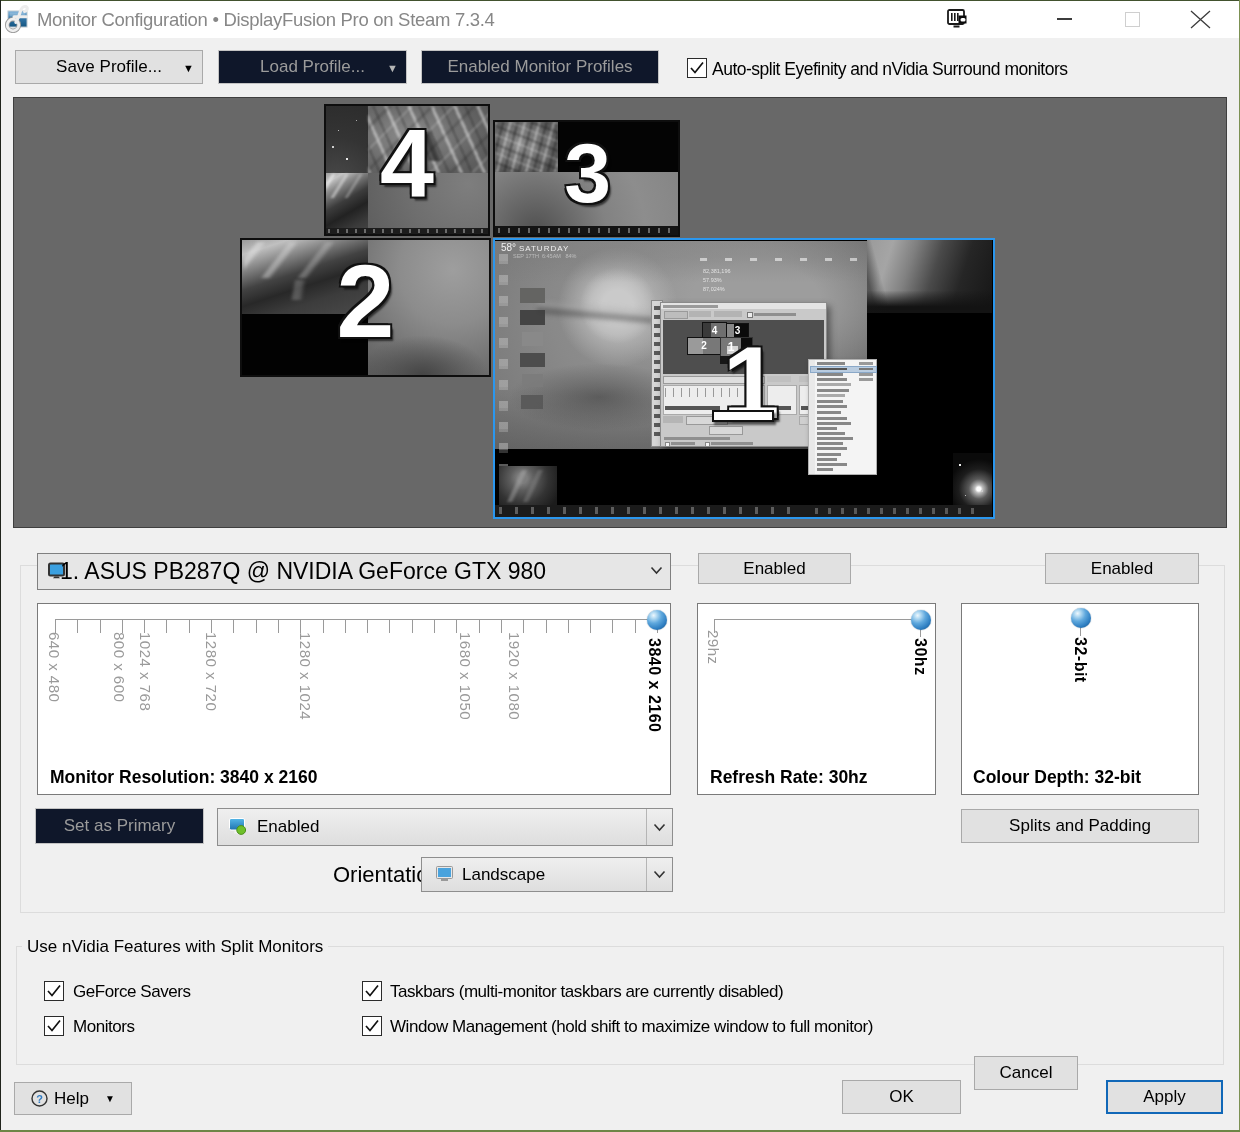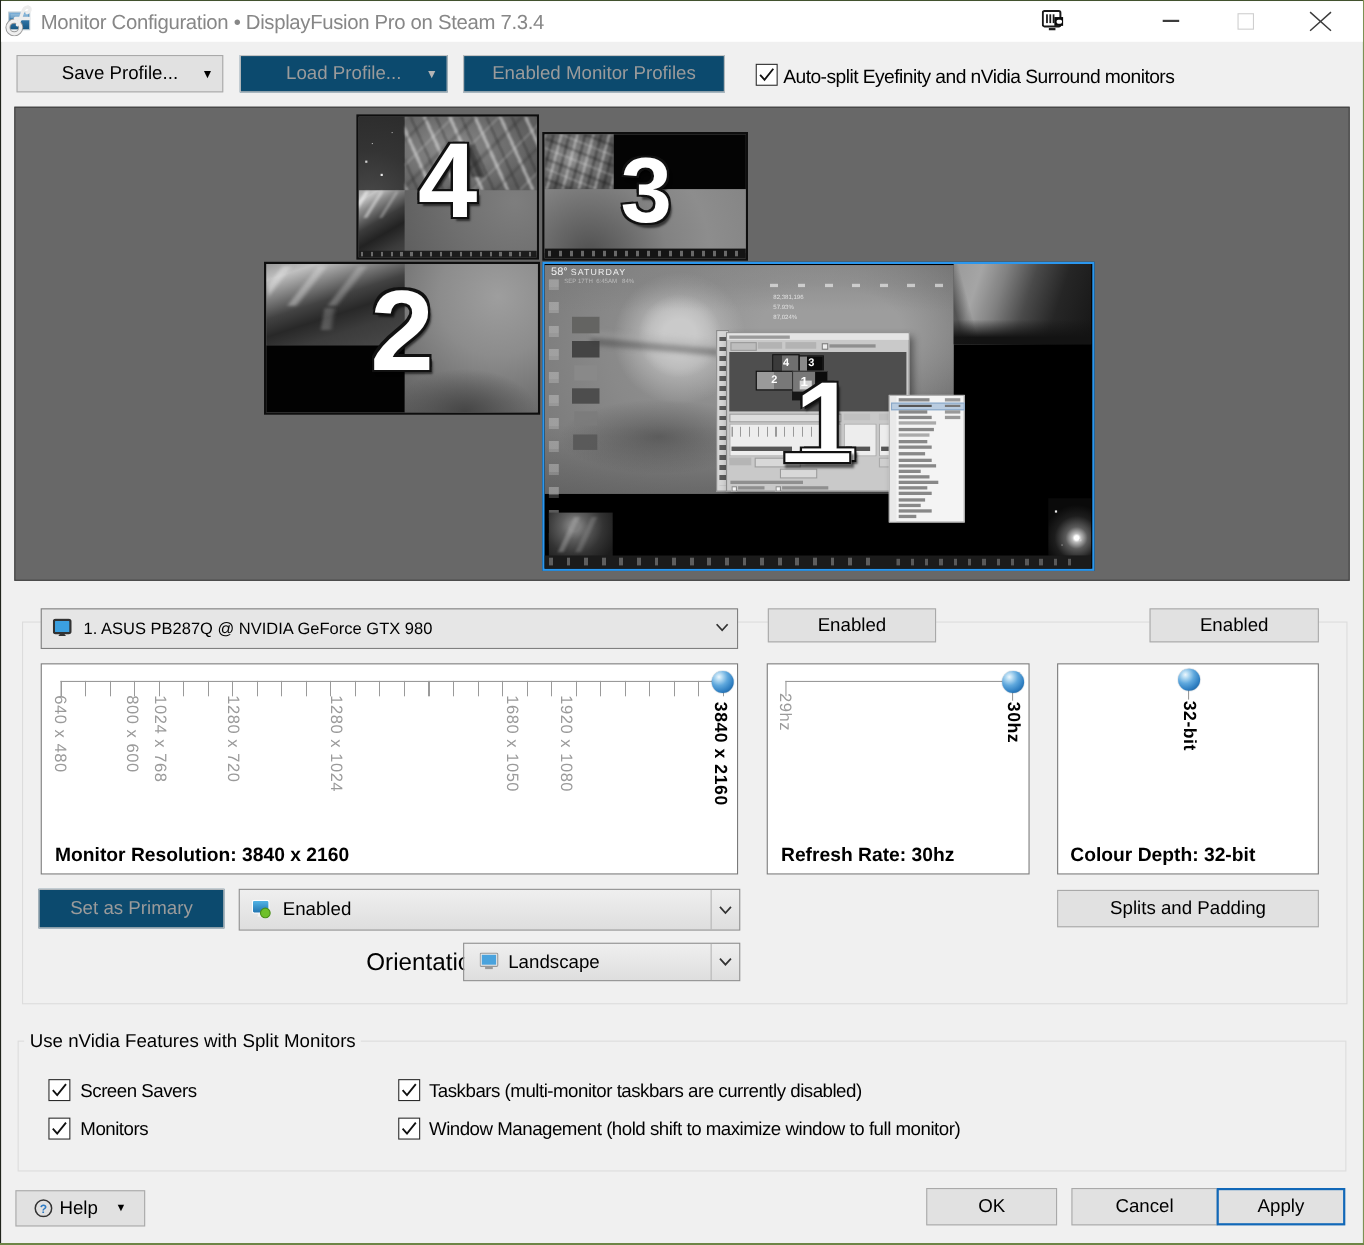--- a/index.html
+++ b/index.html
@@ -2,21 +2,21 @@
 <html><head>
 <meta charset="utf-8">
 <style>
   html,body{margin:0;padding:0;}
   body{width:1240px;height:1132px;position:relative;background:#f0f0f0;
        font-family:"Liberation Sans",sans-serif;overflow:hidden;}
   .abs{position:absolute;}
   .btn{position:absolute;background:#e1e1e1;border:1px solid #a9a9a9;
        display:flex;align-items:center;justify-content:center;
        font-size:17px;color:#000;box-sizing:border-box;}
-  .btn.dis{background:#0c4a6e;border-color:#c3c3c3;color:#9b9b9b;}
+  .btn.dis{background:#0f172a;border-color:#c3c3c3;color:#9b9b9b;}
   .panel{position:absolute;background:#fff;border:1px solid #7a7a7a;box-sizing:border-box;}
   .vlab{position:absolute;writing-mode:vertical-rl;text-orientation:sideways;
         color:#9a9a9a;font-size:15px;letter-spacing:0.5px;}
   .vlab.sel{color:#000;font-weight:bold;font-size:16px;}
   .thumb{position:absolute;width:20px;height:20px;border-radius:50%;
          background:radial-gradient(circle at 33% 27%, #eef7fd 0%, #badef4 14%, #5fa8dd 40%, #2f7fc2 68%, #1c5e97 88%, #154b7a 100%);
          box-shadow:0 0 1px rgba(20,70,110,.8);}
   .btext{font-weight:bold;font-size:17.5px;color:#000;position:absolute;}
   .cb{position:absolute;width:20px;height:20px;background:#fff;border:1px solid #2b2b2b;box-sizing:border-box;}
   .cb svg{position:absolute;left:1px;top:2px;}
@@ -233,21 +233,21 @@
   <div class="abs" style="left:217px;top:170px;width:58px;height:8px;background:#fff;border:2px solid #111;box-shadow:2px 3px 2px rgba(0,0,0,.55);"></div>
 </div>
 
 <div class="abs" style="left:20px;top:565px;width:1205px;height:348px;border:1px solid #dcdcdc;box-sizing:border-box;"></div>
 
 <div class="abs" style="left:37px;top:553px;width:634px;height:37px;background:#e6e6e6;border:1px solid #808080;box-sizing:border-box;"></div>
 <svg class="abs" style="left:48px;top:562px;" width="18" height="18" viewBox="0 0 18 18">
   <rect x="1" y="1.5" width="15" height="12" rx="1.5" fill="#3ba0e0" stroke="#333" stroke-width="2"></rect>
   <path d="M5 16.2 L12 16.2 L10.5 14.4 L6.5 14.4 Z" fill="#333"></path>
 </svg>
-<div class="abs" style="left:76px;top:553px;height:37px;display:flex;align-items:center;font-size:15px;">1. ASUS PB287Q @ NVIDIA GeForce GTX 980</div>
+<div class="abs" style="left:60px;top:553px;height:37px;display:flex;align-items:center;font-size:23px;">1. ASUS PB287Q @ NVIDIA GeForce GTX 980</div>
 <svg class="abs" style="left:650px;top:566px;" width="13" height="9" viewBox="0 0 13 9">
     <polyline points="1.5,1.5 6.5,7 11.5,1.5" fill="none" stroke="#333" stroke-width="1.6"></polyline>
   </svg>
 
 <div class="btn" style="left:698px;top:553px;width:153px;height:31px;">Enabled</div>
 <div class="btn" style="left:1045px;top:553px;width:154px;height:31px;">Enabled</div>
 
 <div class="panel" style="left:37px;top:603px;width:634px;height:192px;"></div>
 <div class="abs" style="left:55px;top:619px;width:603px;height:1px;background:#9a9a9a;"></div>
 <div class="abs" style="left:55px;top:619px;width:604px;height:14px;background:repeating-linear-gradient(90deg,#9a9a9a 0 1px,transparent 1px 22.3px);"></div>
@@ -312,21 +312,21 @@
   </svg>
 
 <div class="abs" style="left:16px;top:946px;width:1208px;height:119px;border:1px solid #dcdcdc;box-sizing:border-box;"></div>
 <div class="abs" style="left:22px;top:937px;background:#f0f0f0;padding:0 5px;font-size:17px;">Use nVidia Features with Split Monitors</div>
 
 <div class="cb" style="left:44px;top:981px;">
     <svg width="16" height="14" viewBox="0 0 16 14">
       <polyline points="2,7 6,11.5 14,1.5" fill="none" stroke="#111" stroke-width="1.7"></polyline>
     </svg>
   </div>
-<div class="cblab" style="left:73px;top:982px;">Screen Savers</div>
+<div class="cblab" style="left:73px;top:982px;">GeForce Savers</div>
 <div class="cb" style="left:44px;top:1016px;">
     <svg width="16" height="14" viewBox="0 0 16 14">
       <polyline points="2,7 6,11.5 14,1.5" fill="none" stroke="#111" stroke-width="1.7"></polyline>
     </svg>
   </div>
 <div class="cblab" style="left:73px;top:1017px;">Monitors</div>
 <div class="cb" style="left:362px;top:981px;">
     <svg width="16" height="14" viewBox="0 0 16 14">
       <polyline points="2,7 6,11.5 14,1.5" fill="none" stroke="#111" stroke-width="1.7"></polyline>
     </svg>
@@ -340,14 +340,14 @@
 <div class="cblab" style="left:390px;top:1017px;">Window Management (hold shift to maximize window to full monitor)</div>
 
 <div class="btn" style="left:14px;top:1082px;width:118px;height:33px;">
   <svg width="17" height="17" viewBox="0 0 17 17" style="margin-right:6px;">
       <circle cx="8.5" cy="8.5" r="7.5" fill="none" stroke="#333" stroke-width="1.4"></circle>
       <text x="8.5" y="12.5" text-anchor="middle" font-size="11" font-weight="bold" fill="#2f7bc3" font-family="Liberation Sans">?</text>
     </svg>
   Help<span style="margin-left:16px;font-size:10px;">▼</span>
 </div>
 <div class="btn" style="left:842px;top:1080px;width:119px;height:34px;">OK</div>
-<div class="btn" style="left:974px;top:1080px;width:133px;height:34px;">Cancel</div>
+<div class="btn" style="left:974px;top:1056px;width:104px;height:34px;">Cancel</div>
 <div class="btn" style="left:1106px;top:1080px;width:117px;height:34px;border:2px solid #1168b8;">Apply</div>
 
 </body></html>

